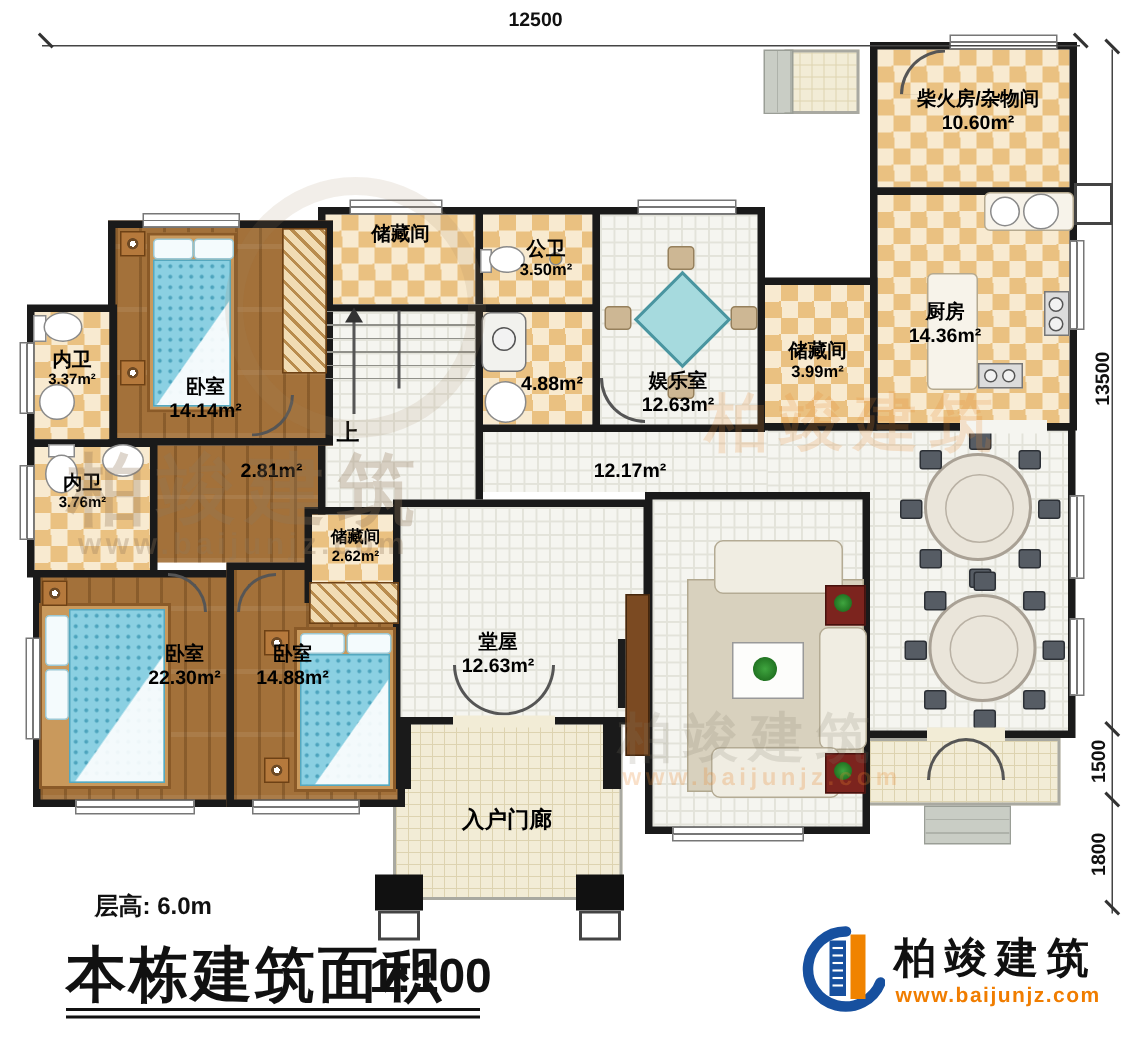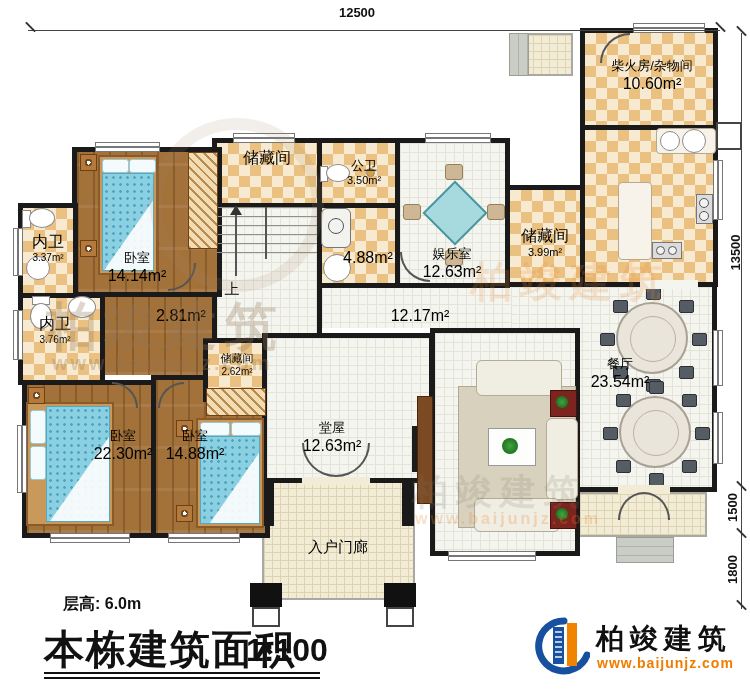--- a/index.html
+++ b/index.html
@@ -20,22 +20,22 @@
   .win-h{position:absolute;box-sizing:border-box;border:1px solid #777;z-index:25;background:linear-gradient(to bottom,#fff 42%,#777 42%,#777 58%,#fff 58%);}
   .win-v{position:absolute;box-sizing:border-box;border:1px solid #777;z-index:25;background:linear-gradient(to right,#fff 42%,#777 42%,#777 58%,#fff 58%);}
   .gap{position:absolute;z-index:24;}
   .arc{position:absolute;box-sizing:border-box;z-index:24;}
   .arc-bl{border-left:2px solid #555;border-bottom:2px solid #555;border-bottom-left-radius:100%;}
   .arc-br{border-right:2px solid #555;border-bottom:2px solid #555;border-bottom-right-radius:100%;}
   .arc-tl{border-left:2px solid #555;border-top:2px solid #555;border-top-left-radius:100%;}
   .arc-tr{border-right:2px solid #555;border-top:2px solid #555;border-top-right-radius:100%;}
   
   .rm{position:absolute;text-align:center;z-index:30;line-height:1.25;color:#000;}
-  .rm span{display:block;font-weight:normal;}
-  .s15{font-size:15px;} .s13{font-size:13px;} .s12{font-size:16px;} .s11{font-size:11px;} .s10{font-size:10px;}
+  .rm span{display:block;font-weight:bold;}
+  .s15{font-size:15px;} .s13{font-size:13px;} .s12{font-size:13px;} .s11{font-size:11px;} .s10{font-size:10px;}
   .dim{position:absolute;font-weight:bold;font-size:13px;color:#111;text-align:center;z-index:45;}
   .vrot{transform:rotate(-90deg);}
   .dimline{position:absolute;background:#444;z-index:44;}
   .tick{position:absolute;width:13px;height:2px;background:#333;transform:rotate(45deg);z-index:45;}
   
   .bedframe{position:absolute;background:#c9995c;border:2px solid #8a5a28;box-sizing:border-box;z-index:21;}
   .mattress{position:absolute;border:1px solid #55a8bf;box-sizing:border-box;z-index:22;
     background-color:#8bd0e2;
     background-image:linear-gradient(125deg,rgba(255,255,255,0) 58%,rgba(255,255,255,.9) 59%),radial-gradient(#4da4bd 1px,transparent 1.6px);
     background-size:100% 100%,7px 7px;}
@@ -238,27 +238,27 @@
   <div class="plant" style="left:556px;top:396px;width:12px;height:12px;"></div>
   <div class="redtbl" style="left:550px;top:502px;width:25px;height:25px;"></div>
   <div class="plant" style="left:556px;top:508px;width:12px;height:12px;"></div>
   <div class="tvcab" style="left:417px;top:396px;width:14px;height:106px;"></div>
   <div class="tv" style="left:412px;top:426px;width:5px;height:46px;"></div>
 
   <div class="rm" style="left:592px;top:58px;width:120px;">
     <span class="s13">柴火房/杂物间</span>
     <span class="s12">10.60m²</span>
   </div>
+  <div class="rm" style="left:585px;top:200px;width:90px;">
+    <span class="s13">厨房</span>
+    <span class="s12">14.36m²</span>
+  </div>
   <div class="rm" style="left:508px;top:226px;width:74px;">
     <span class="s12">储藏间</span>
     <span class="s11">3.99m²</span>
-  </div>
-  <div class="rm" style="left:572px;top:356px;width:96px;">
-    <span class="s13">餐厅</span>
-    <span class="s12">23.54m²</span>
   </div>
   <div class="rm" style="left:222px;top:148px;width:90px;">
     <span class="s12">储藏间</span>
   </div>
   <div class="rm" style="left:334px;top:158px;width:60px;">
     <span class="s13">公卫</span>
     <span class="s11">3.50m²</span>
   </div>
   <div class="rm" style="left:340px;top:248px;width:56px;">
     <span class="s12">4.88m²</span>

